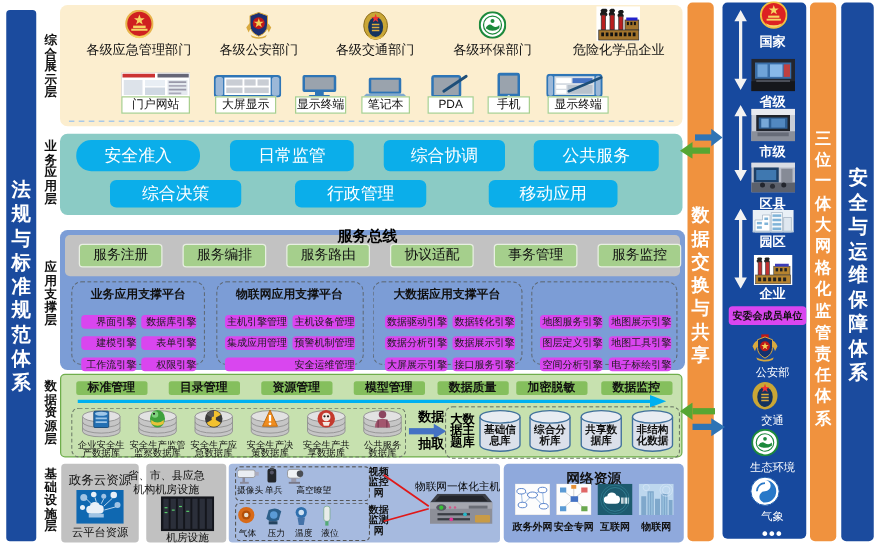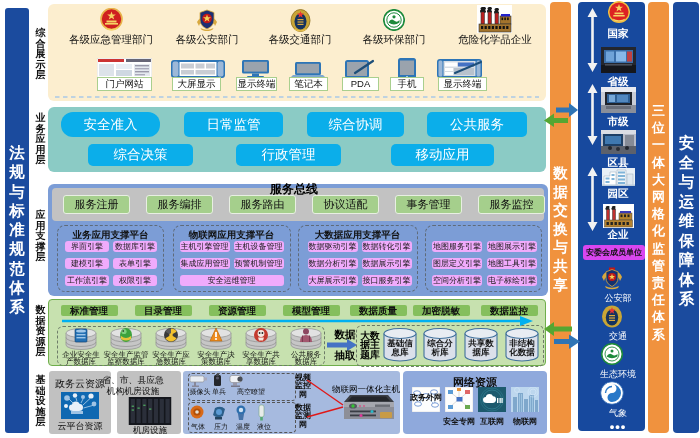--- a/index.html
+++ b/index.html
@@ -4,21 +4,21 @@
 html,body{margin:0;padding:0;}
 body{width:700px;height:438px;position:relative;background:#fff;overflow:hidden;
   font-family:"Liberation Sans",sans-serif;}
 .ab{position:absolute;}
 .v{text-align:center;}
 .lay{left:34px;width:13px;font-size:10px;font-weight:bold;color:#111;line-height:10.6px;}
 .bb{background:#0baeea;border-radius:5px;color:#fff;font-size:13.5px;text-align:center;}
 .sb{background:#a5cf8c;border:1px solid #e8efe2;border-radius:3px;font-size:11px;color:#111;text-align:center;height:17px;line-height:17px;top:195px;width:65px;}
 .pf{top:224.5px;height:65px;border:1.2px dashed #5f6b79;border-radius:8px;}
 .pt{font-size:9.5px;font-weight:bold;color:#111;text-align:center;width:100%;top:3.5px;}
-.pb{background:#f0abfc;border-radius:3px;height:11px;line-height:11px;font-size:8px;color:#1a1a1a;text-align:center;}
+.pb{background:#d946ef;border-radius:3px;height:11px;line-height:11px;font-size:8px;color:#1a1a1a;text-align:right;margin-top:11px;}
 .r1{top:15px;}.r2{top:32px;}.r3{top:49px;}
 .db{background:#85bf5d;border-radius:2px;height:11px;line-height:11.5px;font-size:9.5px;font-weight:bold;color:#111;text-align:center;top:305px;width:57px;}
 .cyl{top:326.5px;width:52px;text-align:center;}
 .cyl .cl{font-size:7.5px;line-height:6.8px;color:#111;margin-top:-1.5px;white-space:nowrap;}
 .lbx{background:#fff;border:1px solid #a9cf8e;font-size:9.5px;color:#111;text-align:center;height:12px;line-height:12px;top:77px;white-space:nowrap;overflow:hidden;}
 .org{font-size:10.5px;color:#111;text-align:center;top:33px;width:90px;}
 .gy{background:#c1c1c1;border-radius:3px;top:371px;height:63px;}
 .w{color:#fff;}
 </style></head>
 <body>
@@ -534,21 +534,21 @@
       <rect x="10" y="7" width="1" height="18"></rect>
       <rect x="19" y="9" width="1" height="16"></rect>
       <rect x="21" y="9" width="1" height="16"></rect>
     </g>
  <g stroke="#dbeafa" stroke-width="0.5" fill="none">
       <circle cx="22" cy="5" r="3"></circle>
       <circle cx="22" cy="5" r="5"></circle>
       <circle cx="6" cy="3" r="2.5"></circle>
     </g>
 </svg>
-<div class="ab" style="left:408px;top:392px;width:36px;text-align:center;font-size:8px;font-weight:bold;color:#111;white-space:nowrap;">政务外网</div>
+<div class="ab" style="left:408px;top:416px;width:36px;text-align:center;font-size:8px;font-weight:bold;color:#111;white-space:nowrap;">政务外网</div>
 <div class="ab" style="left:441px;top:416px;width:36px;text-align:center;font-size:8px;font-weight:bold;color:#111;white-space:nowrap;">安全专网</div>
 <div class="ab" style="left:477px;top:416px;width:30px;text-align:center;font-size:8px;font-weight:bold;color:#111;white-space:nowrap;">互联网</div>
 <div class="ab" style="left:510px;top:416px;width:30px;text-align:center;font-size:8px;font-weight:bold;color:#111;white-space:nowrap;">物联网</div>
 
 <div class="ab" style="left:550px;top:2px;width:21px;height:431px;background:#f0923e;border-radius:4px;"></div>
 <div class="ab v w" style="left:553px;top:164px;width:15px;font-size:14.5px;font-weight:bold;line-height:18.6px;">数<br>据<br>交<br>换<br>与<br>共<br>享</div>
 <div class="ab" style="left:577.5px;top:2px;width:67px;height:429px;background:#17499e;border-radius:4px;"></div>
 
 <svg class="ab" style="left:587px;top:8px;" width="11" height="64" viewBox="0 0 11 64">
  <polygon points="5.5,0 10.5,9 6.8,9 6.8,55 10.5,55 5.5,64 0.5,55 4.2,55 4.2,9 0.5,9" fill="#f2f2f2"></polygon>

